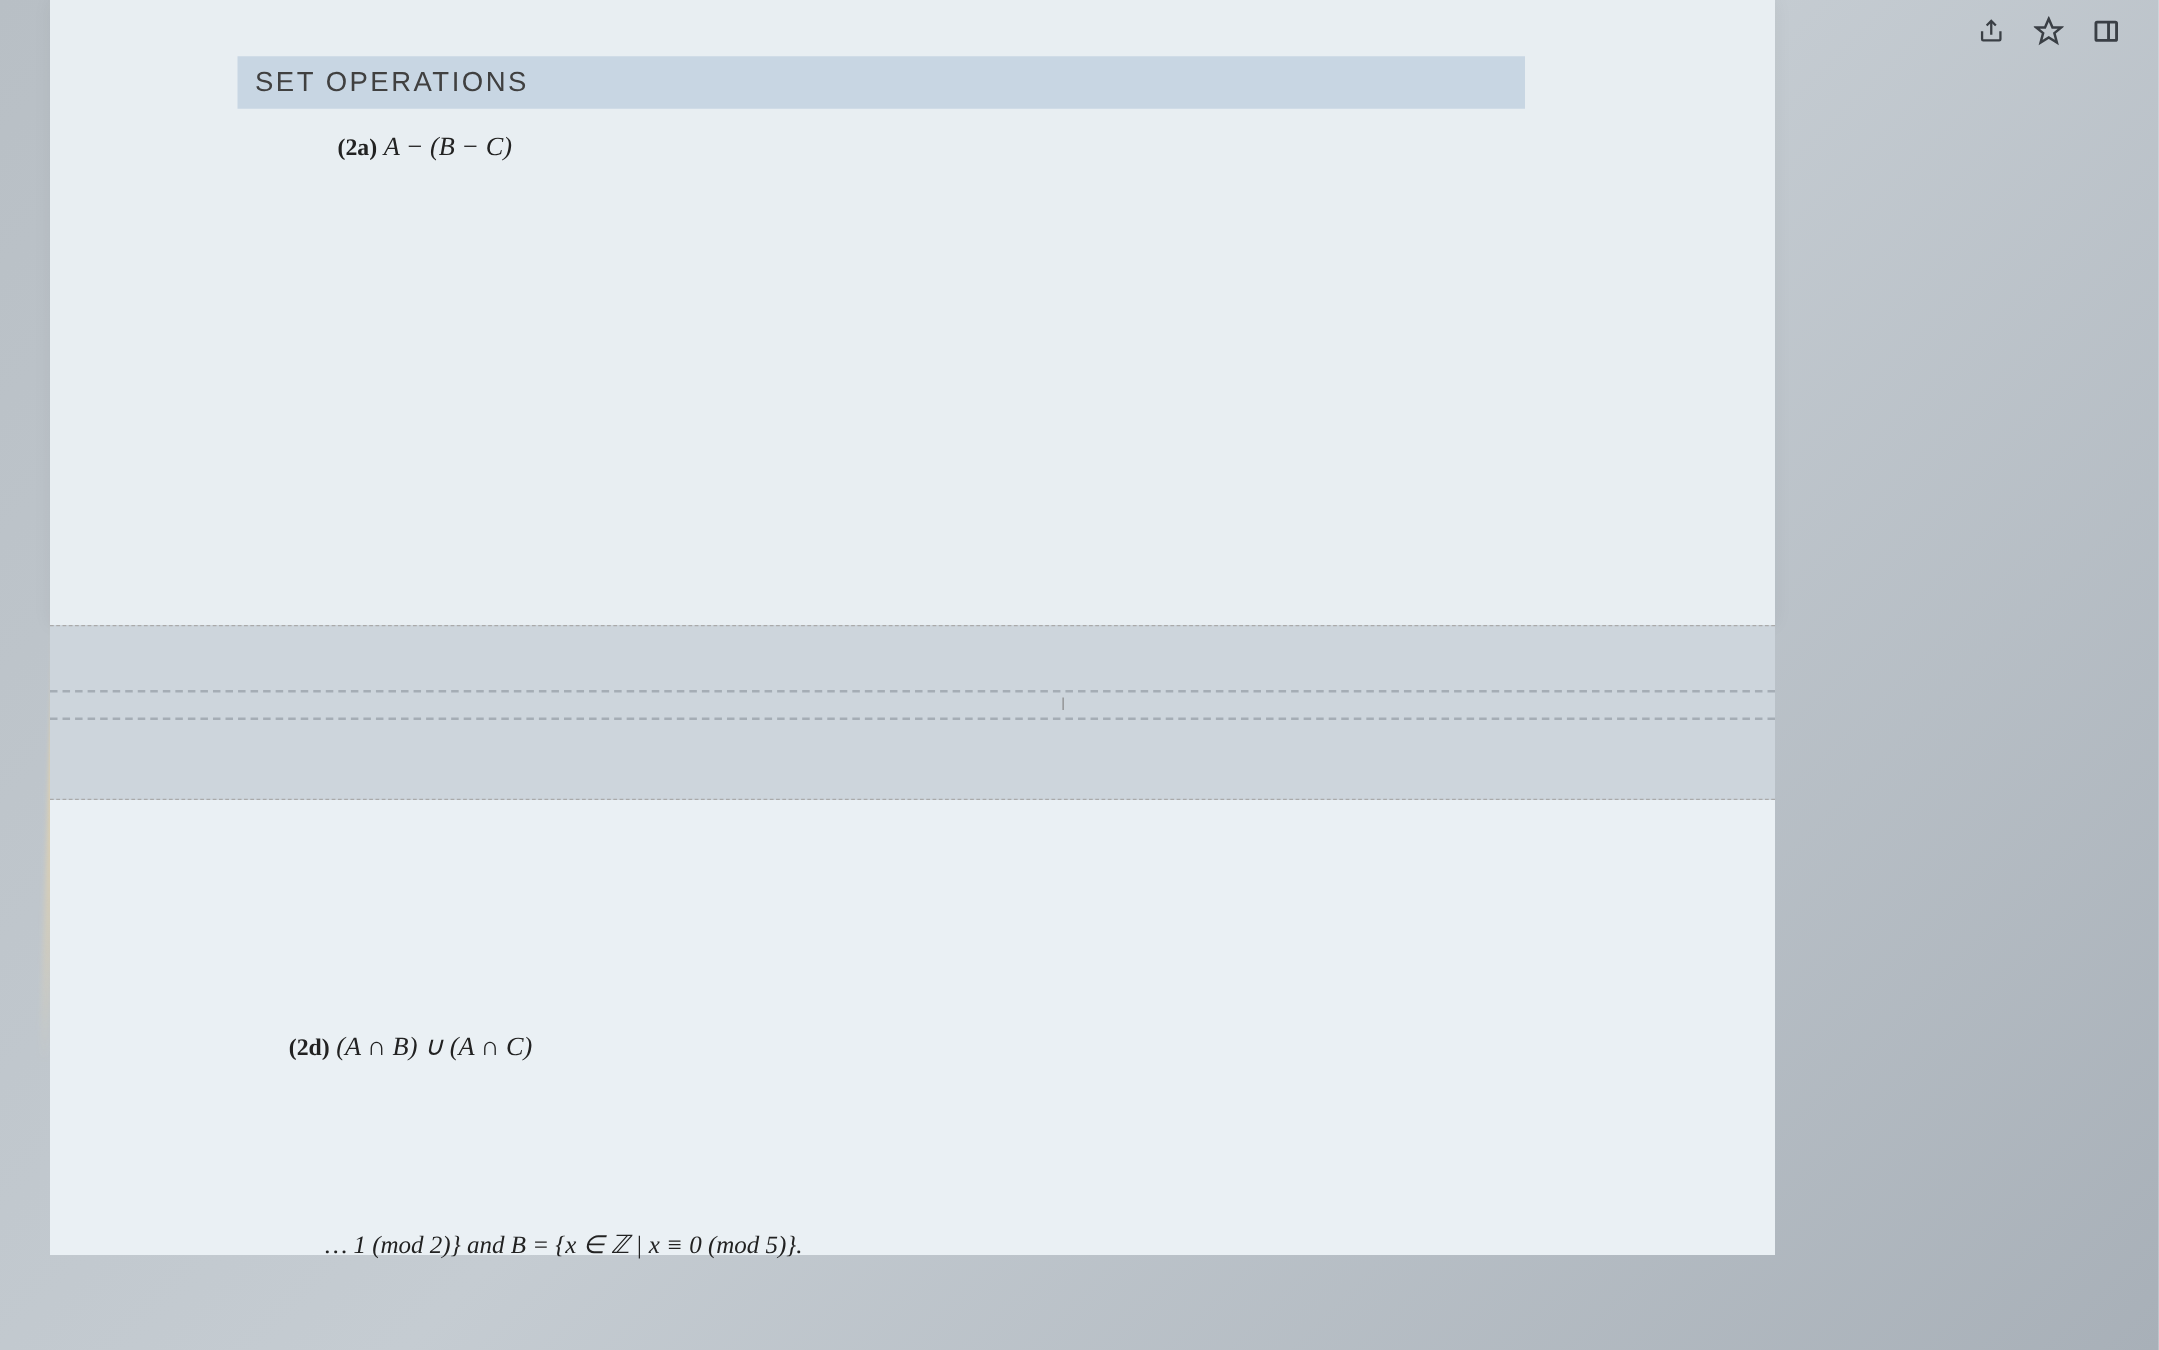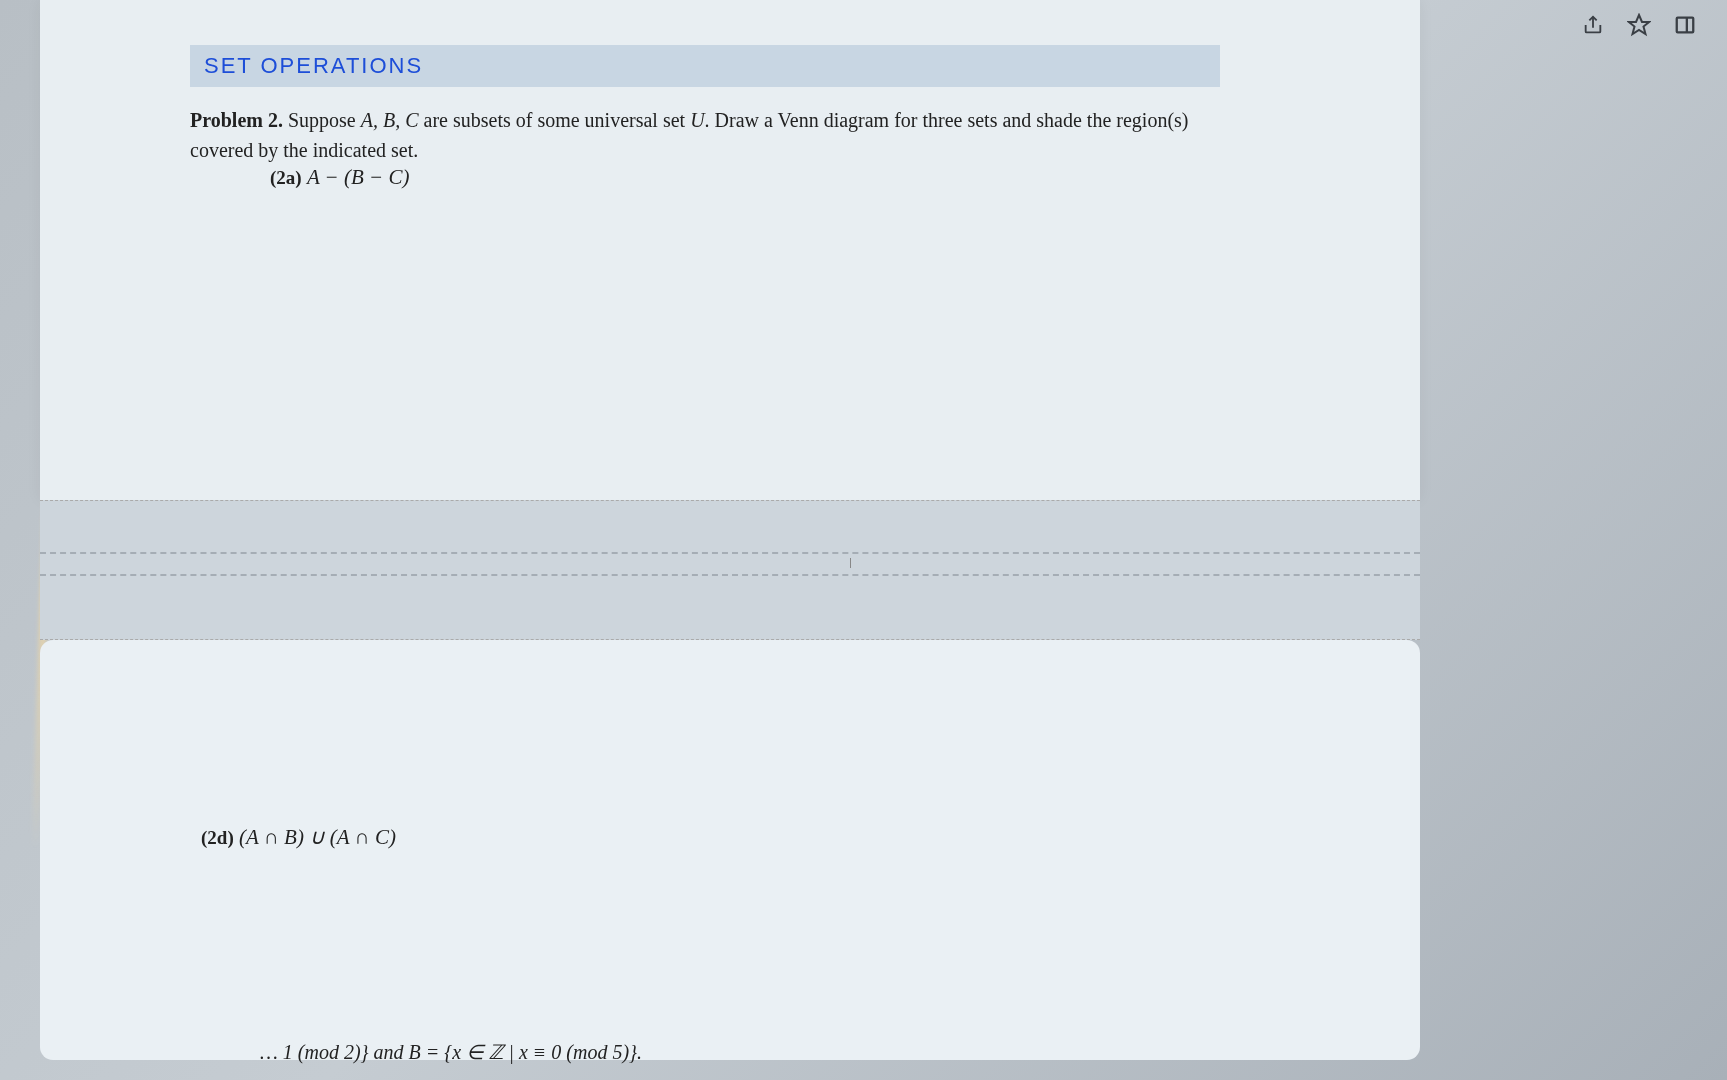--- a/index.html
+++ b/index.html
@@ -59,21 +59,21 @@
     background: #e8eef2;
     padding: 45px 40px 30px 150px;
     box-shadow: 0 0 15px rgba(0,0,0,0.05);
   }
   .section-header {
     background: #c8d6e3;
     padding: 8px 14px;
     font-family: Arial, sans-serif;
     font-size: 22px;
     letter-spacing: 2px;
-    color: #1d4ed8;
+    color: #404040;
     font-weight: 400;
     margin-bottom: 18px;
     width: 1030px;
   }
   .problem {
     font-family: Georgia, serif;
     font-size: 20px;
     color: #222;
     line-height: 1.5;
     width: 1020px;
@@ -111,24 +111,23 @@
     height: 0;
     border-top: 2px dashed #a5adb5;
   }
   .dashed-top { top: 552px; }
   .dashed-bottom { top: 574px; }
   .page2 {
     position: absolute;
     top: 640px;
     left: 40px;
     width: 1380px;
-    height: 420px;
+    height: 364px;
     background: #eaf0f4;
-    padding: 185px 40px 20px 81px;
-    border-radius: 13px;
+    padding: 185px 40px 20px 111px;
   }
   .subproblem2 {
     font-size: 21px;
     font-family: 'Times New Roman', serif;
     color: #222;
     margin-left: 80px;
     margin-bottom: 22px;
   }
   .subproblem2 .label { font-weight: 700; font-family: Georgia, serif; font-size: 19px; }
   .subproblem2 .math { font-style: italic; }
@@ -173,24 +172,20 @@
   <span class="toolbar-icon">
     <svg viewBox="0 0 24 24" width="22" height="22" fill="none" stroke="currentColor" stroke-width="2.5">
       <rect x="3" y="4" width="18" height="16" rx="1"></rect>
       <line x1="14" y1="4" x2="14" y2="20"></line>
     </svg>
   </span>
 </div>
 
 <div class="page">
   <div class="section-header">SET OPERATIONS</div>
-  <div class="problem">
-    <span class="bold">Problem 2.</span>
-    <span>Suppose </span><span class="it">A, B, C</span><span> are subsets of some universal set </span><span class="it">U</span><span>. Draw a Venn diagram for three sets and shade the region(s) covered by the indicated set.</span>
-  </div>
   <div class="subproblems">
     <div class="subproblem">
       <span class="label">(2a)</span>
       <span class="math">A − (B − C)</span>
     </div>
   </div>
 </div>
 
 <div class="page-gap"></div>
 <div class="dashed-line dashed-top"></div>

